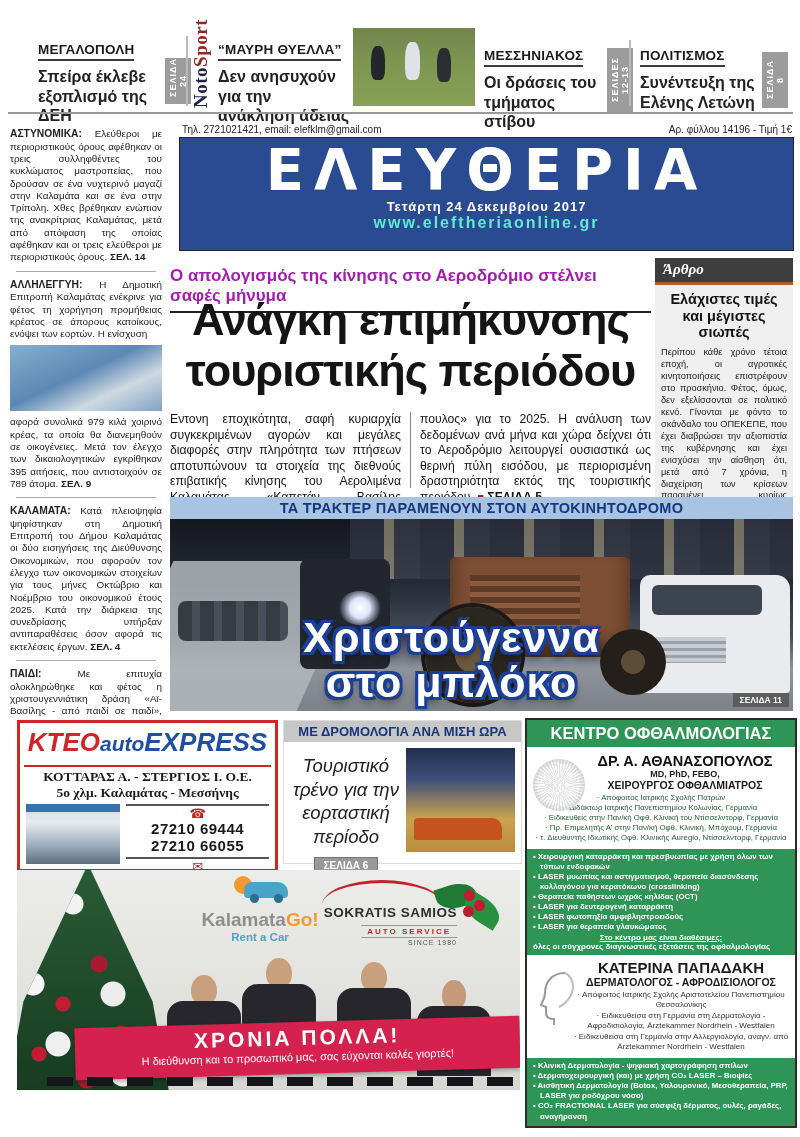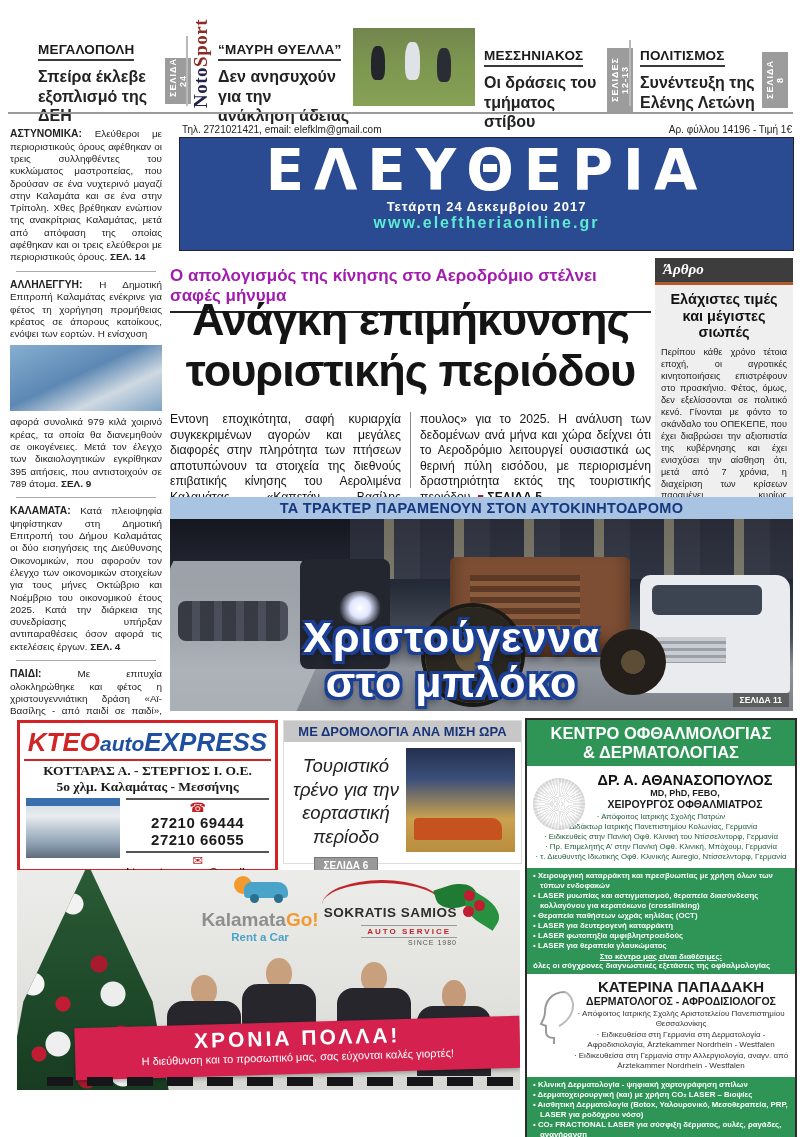--- a/index.html
+++ b/index.html
@@ -99,21 +99,21 @@
      background:repeating-linear-gradient(90deg,#1d2029 0 14px,#343845 14px 22px);border-radius:8px;opacity:.8;}
   .tr-overlay{position:absolute;left:0;right:60px;bottom:6px;text-align:center;color:#fff;
      font-weight:bold;font-size:43px;line-height:1.05;letter-spacing:1px;
      text-shadow:3px 3px 0 #1c3f96,-3px 3px 0 #1c3f96,3px -3px 0 #1c3f96,-3px -3px 0 #1c3f96,0 5px 8px rgba(0,0,0,.55);}
   .tr-badge{position:absolute;right:4px;bottom:4px;background:rgba(90,90,90,.92);color:#fff;
      font-size:8.5px;font-weight:bold;padding:2px 7px;}
   
   .kteo{position:absolute;left:17px;top:720px;width:255px;height:142px;border:3px solid #d22426;
         background:#fff;text-align:center;padding-top:4px;}
   .kteo-title{font-style:italic;font-weight:bold;border-bottom:2px solid #d22426;
-     display:inline-block;padding:0 4px 1px;margin-bottom:2px;}
+     display:inline-block;padding:0 4px 7px;margin-bottom:2px;}
   .kt1{color:#d22426;font-size:26px;}
   .kt2{color:#1f4fa0;font-size:21px;}
   .kt3{color:#1f4fa0;font-size:26px;}
   .kteo-owners{font-family:"Liberation Serif","DejaVu Serif",serif;font-weight:bold;font-size:13.5px;}
   .kteo-addr{font-family:"Liberation Serif","DejaVu Serif",serif;font-weight:bold;font-size:13.5px;margin-bottom:3px;}
   .kteo-row{display:flex;padding:0 6px;}
   .kteo-photo{width:104px;height:60px;background:linear-gradient(180deg,#cdd6e0 0%,#e8ecf0 30%,#8fa2b4 75%,#5f6d7c 100%);
      box-shadow:inset 0 8px 0 #3a6fae;}
   .kteo-right{flex:1;text-align:center;border-top:2px solid #555;margin-left:6px;padding-top:1px;}
   .kteo-icn{color:#c01f23;font-size:13px;line-height:1;}
@@ -353,21 +353,20 @@
       </div>
       <div class="train-photo">
         <div class="train-engine"></div>
       </div>
     </div>
   </div>
 
   <div class="clinic">
     <div class="cl-head">
       <div>ΚΕΝΤΡΟ ΟΦΘΑΛΜΟΛΟΓΙΑΣ</div>
-      <div>&amp; ΔΕΡΜΑΤΟΛΟΓΙΑΣ</div>
     </div>
     <div class="cl-sec">
       <div class="cl-logo1"></div>
       <div class="cl-name">ΔΡ. Α. ΑΘΑΝΑΣΟΠΟΥΛΟΣ</div>
       <div class="cl-creds">MD, PhD, FEBO,</div>
       <div class="cl-title">ΧΕΙΡΟΥΡΓΟΣ ΟΦΘΑΛΜΙΑΤΡΟΣ</div>
       <div class="cl-qual">Απόφοιτος Ιατρικής Σχολής Πατρών</div>
       <div class="cl-qual">Διδάκτωρ Ιατρικής Πανεπιστημίου Κολωνίας, Γερμανία</div>
       <div class="cl-qual">Ειδικευθείς στην Παν/κή Οφθ. Κλινική του Ντίσσελντορφ, Γερμανία</div>
       <div class="cl-qual">Πρ. Επιμελητής Α' στην Παν/κή Οφθ. Κλινική, Μπόχουμ, Γερμανία</div>

